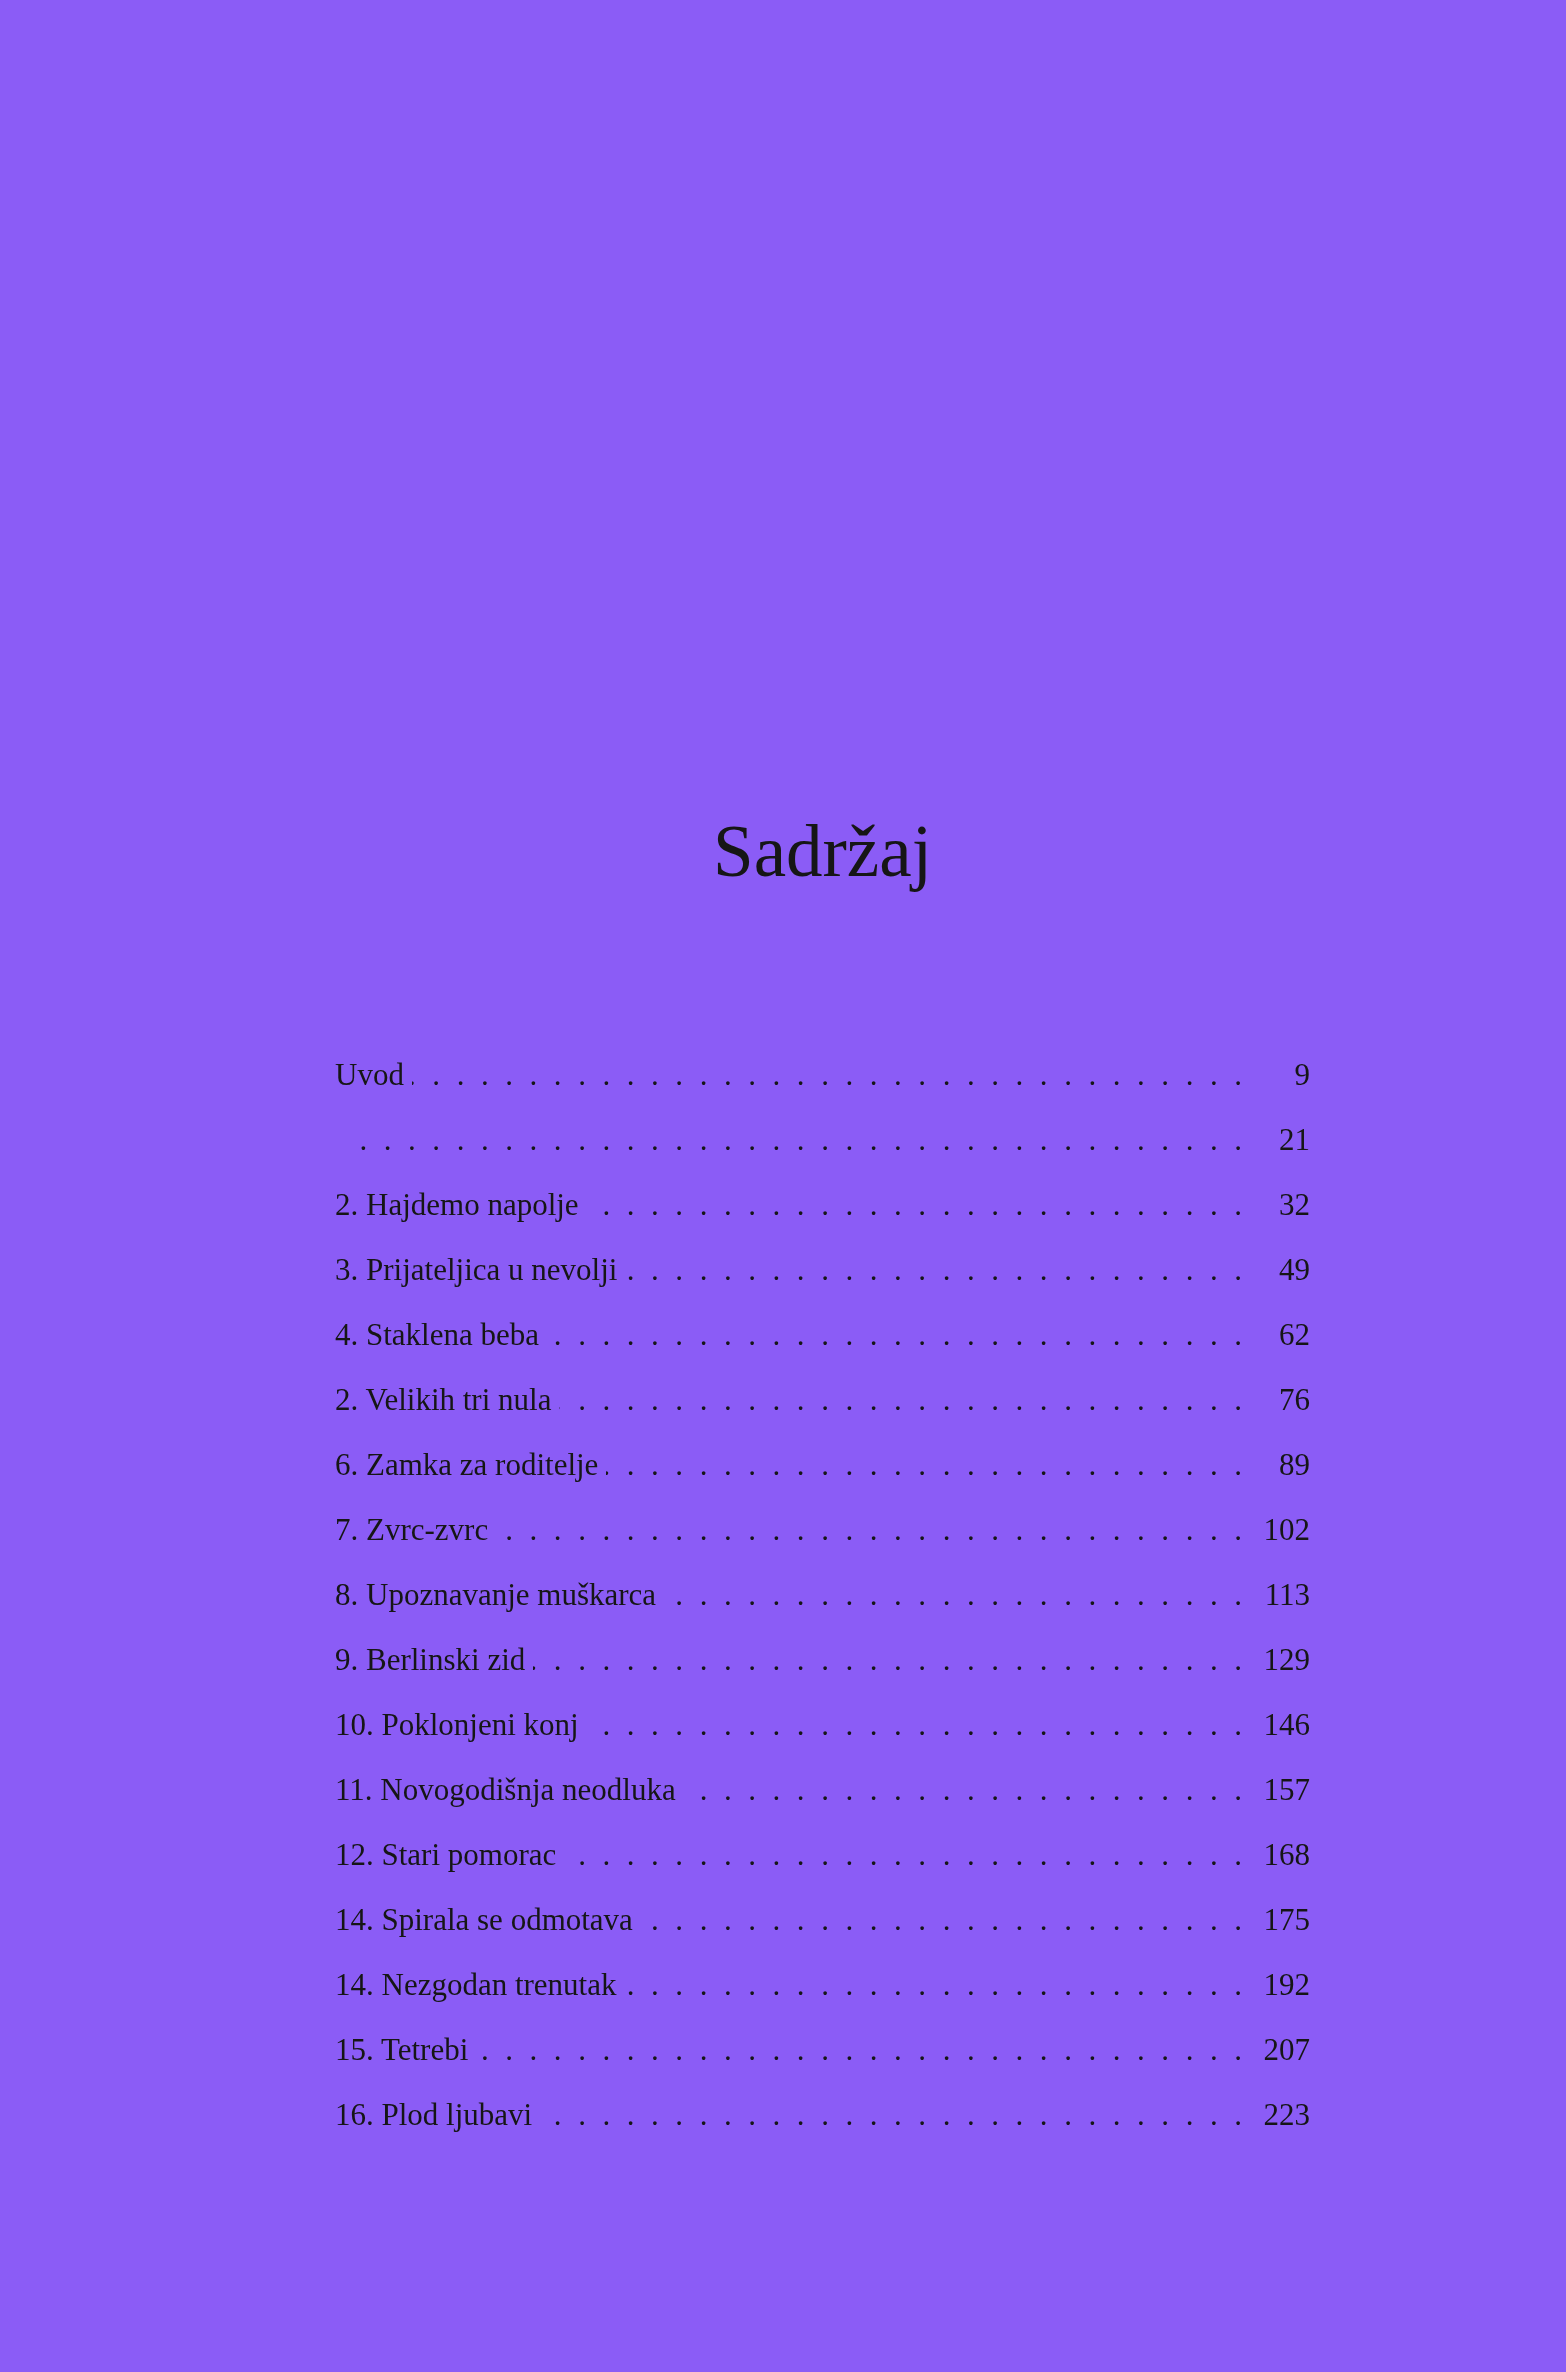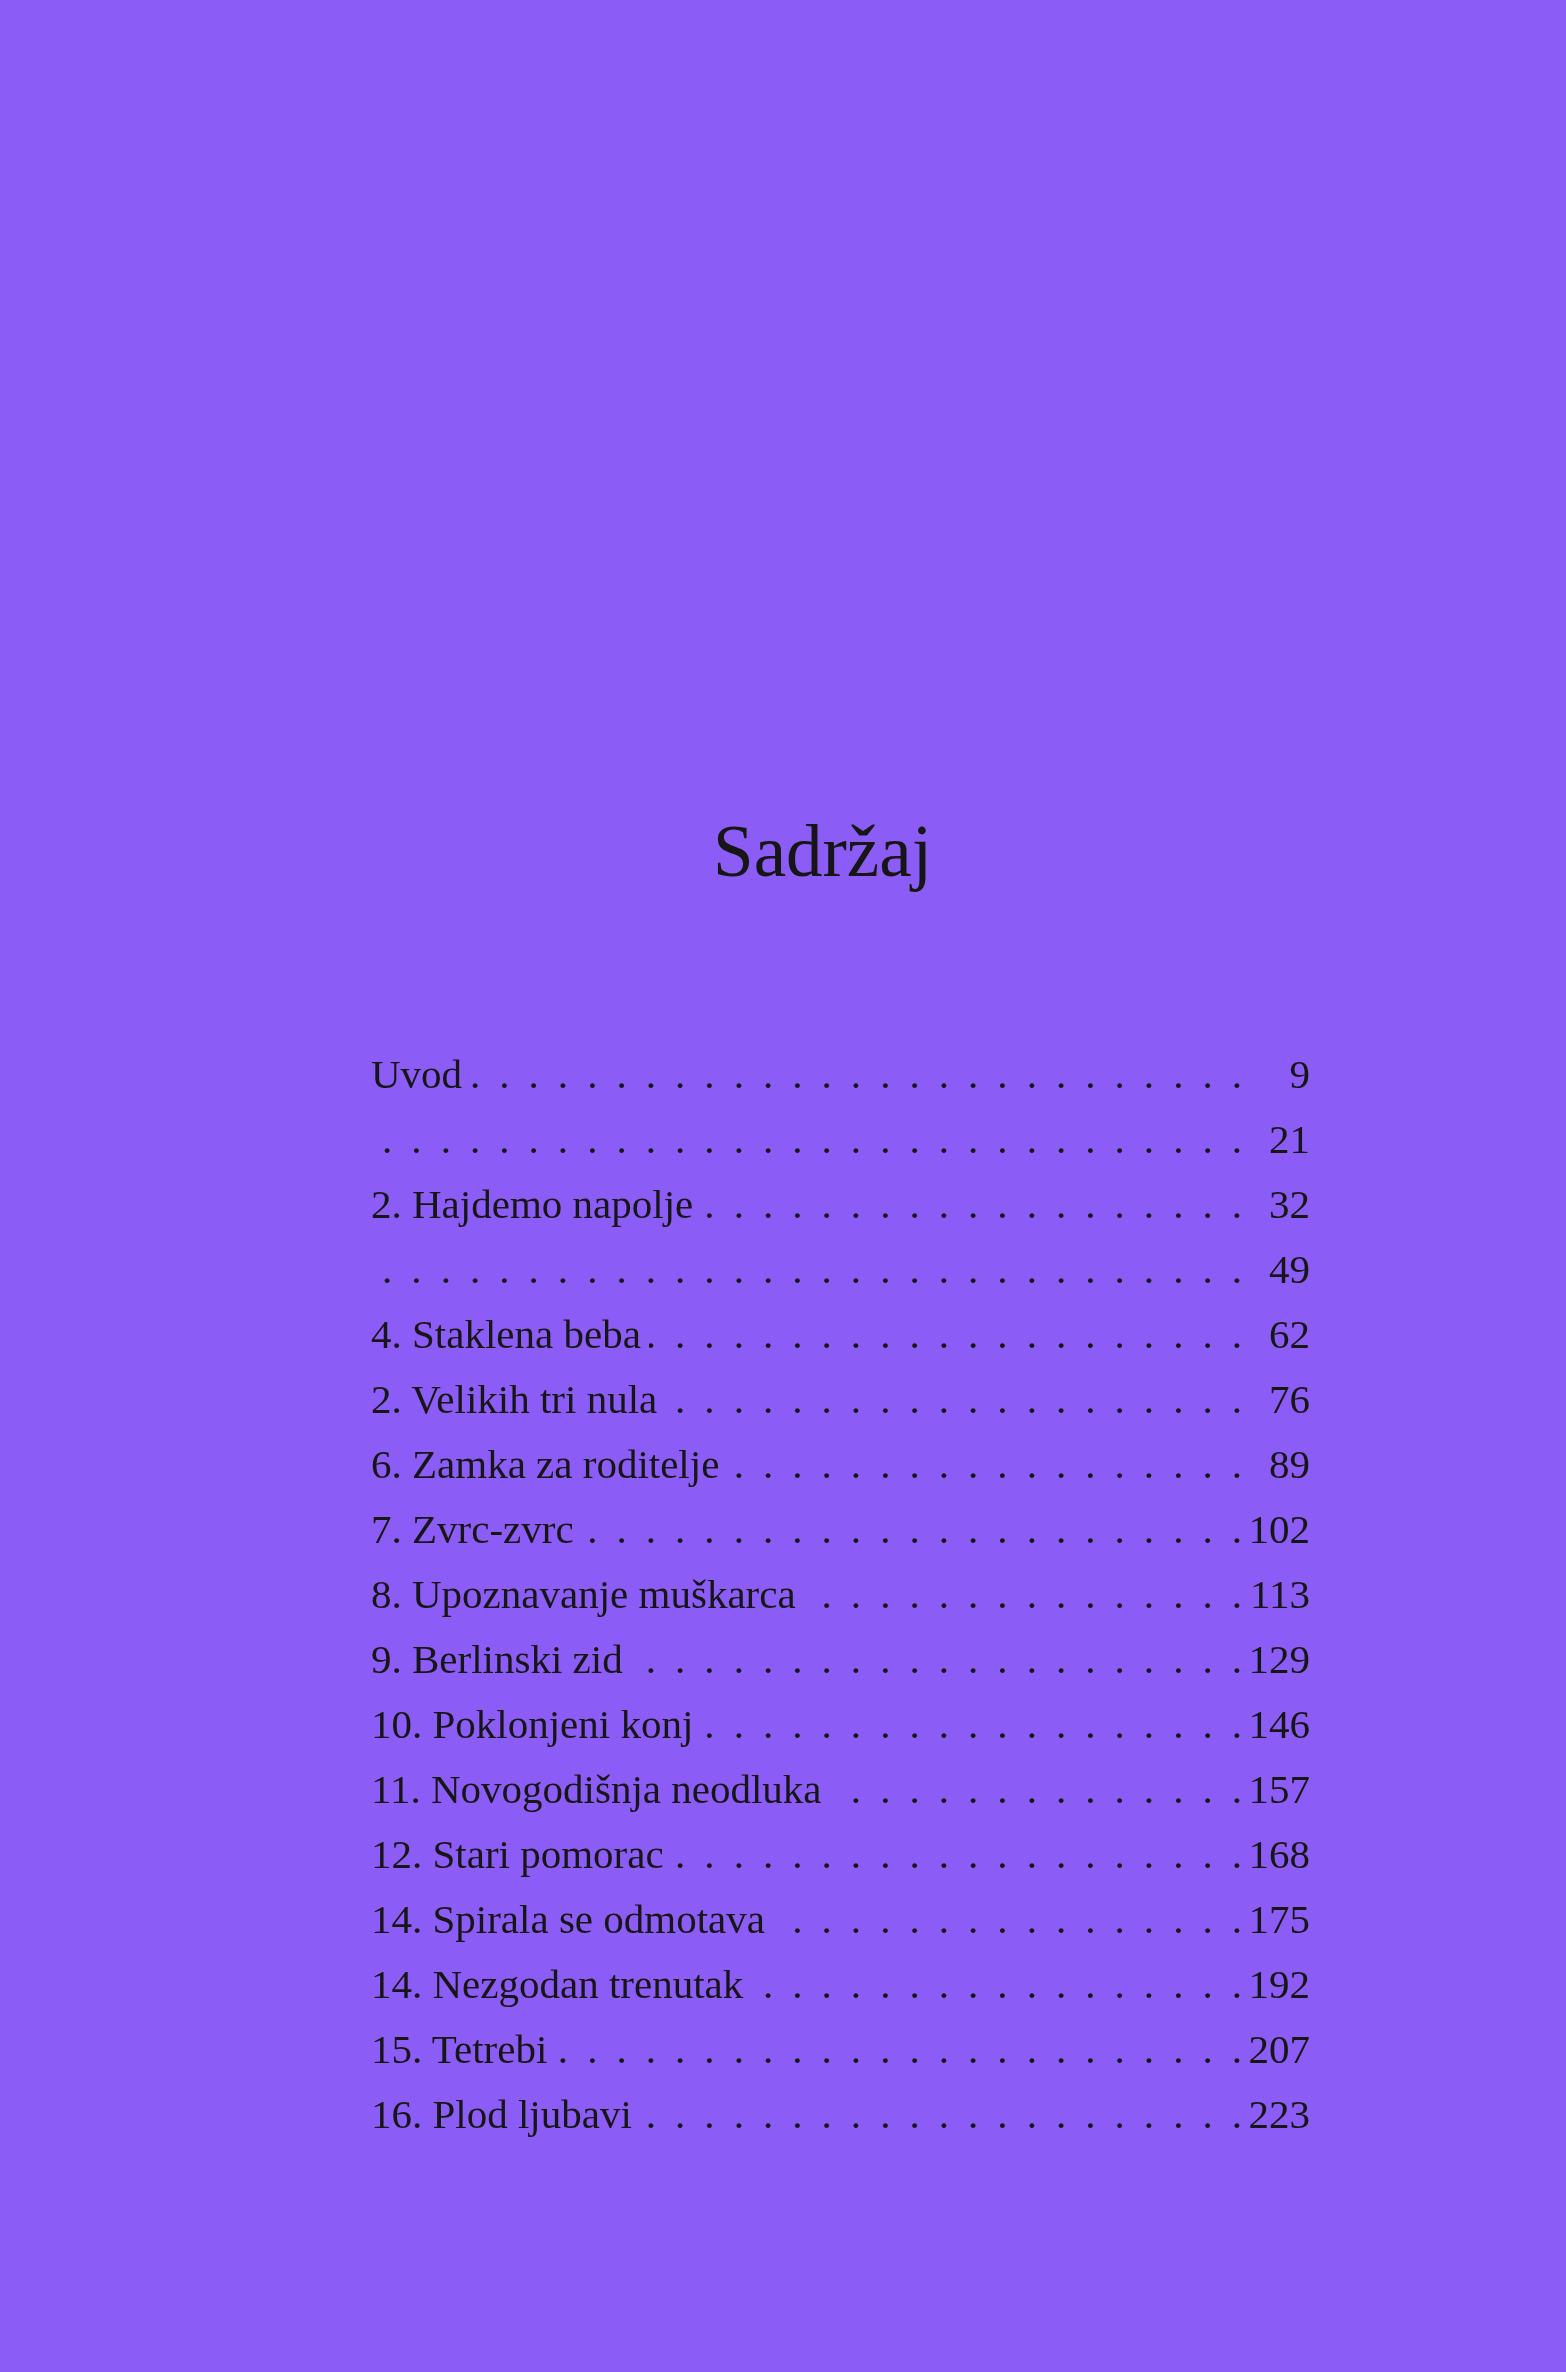--- a/index.html
+++ b/index.html
@@ -32,24 +32,23 @@
   .toc {
     position: absolute;
     top: 1042px;
     left: 335px;
     width: 975px;
   }
   .toc-row {
     display: flex;
     align-items: center;
     height: 65px;
-    font-size: 41px;
+    font-size: 31px;
     line-height: 65px;
     white-space: nowrap;
-    margin-left: 36px;
   }
   .toc-label {
     flex: 0 0 auto;
     white-space: nowrap;
   }
   .toc-leader {
     flex: 1 1 auto;
     overflow: hidden;
     white-space: nowrap;
     direction: rtl;
@@ -83,20 +82,21 @@
       <span class="toc-page">21</span>
     </div>
 
     <div class="toc-row">
       <span class="toc-label">2. Hajdemo napolje</span>
       <span class="toc-leader">. . . . . . . . . . . . . . . . . . . . . . . . . . . . . . . . . . . . . . . . . . . . . . . . . . . . . . . . . . . . </span>
       <span class="toc-page">32</span>
     </div>
 
     <div class="toc-row">
+      <span class="toc-label">3. Prijateljica u nevolji</span>
       <span class="toc-leader">. . . . . . . . . . . . . . . . . . . . . . . . . . . . . . . . . . . . . . . . . . . . . . . . . . . . . . . . . . . . </span>
       <span class="toc-page">49</span>
     </div>
 
     <div class="toc-row">
       <span class="toc-label">4. Staklena beba</span>
       <span class="toc-leader">. . . . . . . . . . . . . . . . . . . . . . . . . . . . . . . . . . . . . . . . . . . . . . . . . . . . . . . . . . . . </span>
       <span class="toc-page">62</span>
     </div>
 

